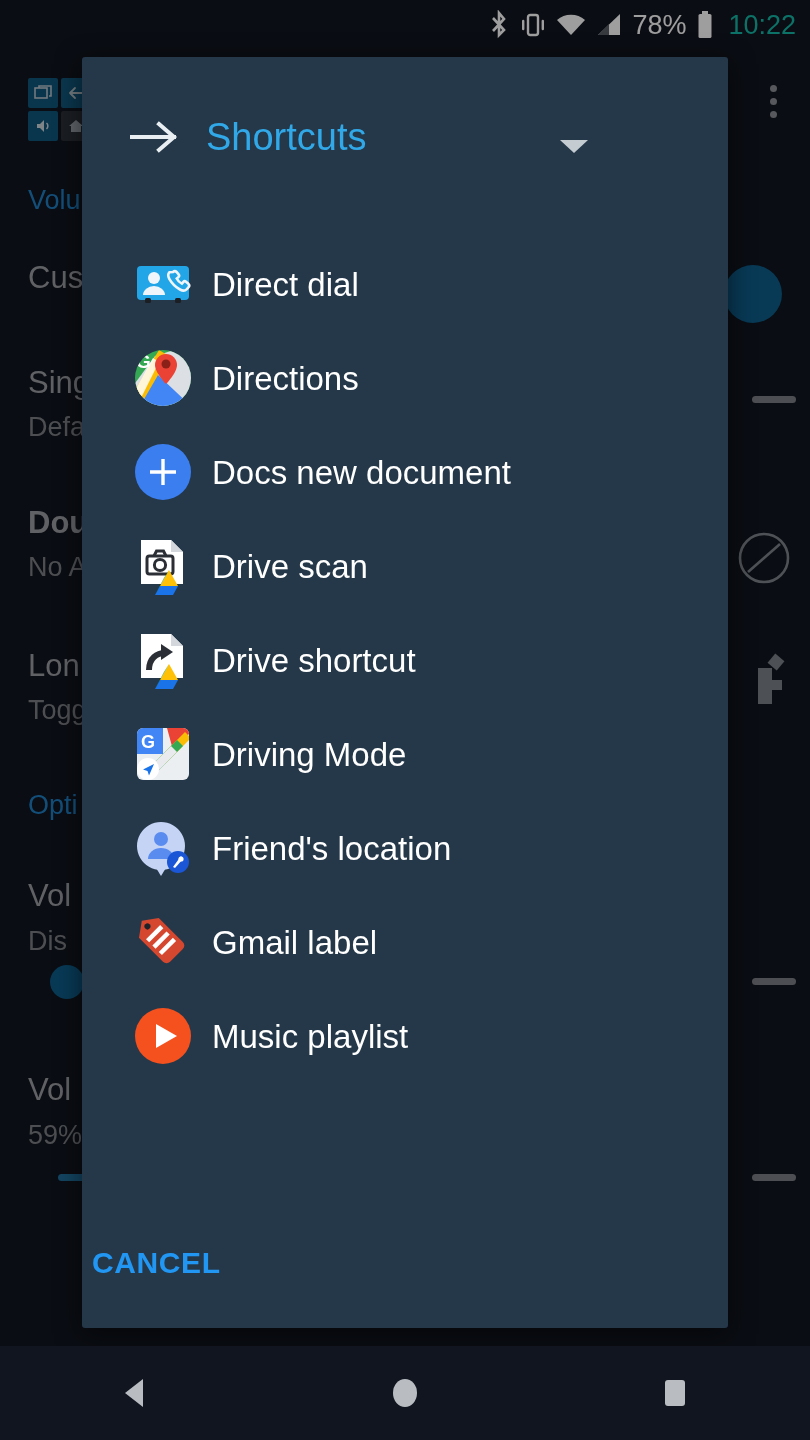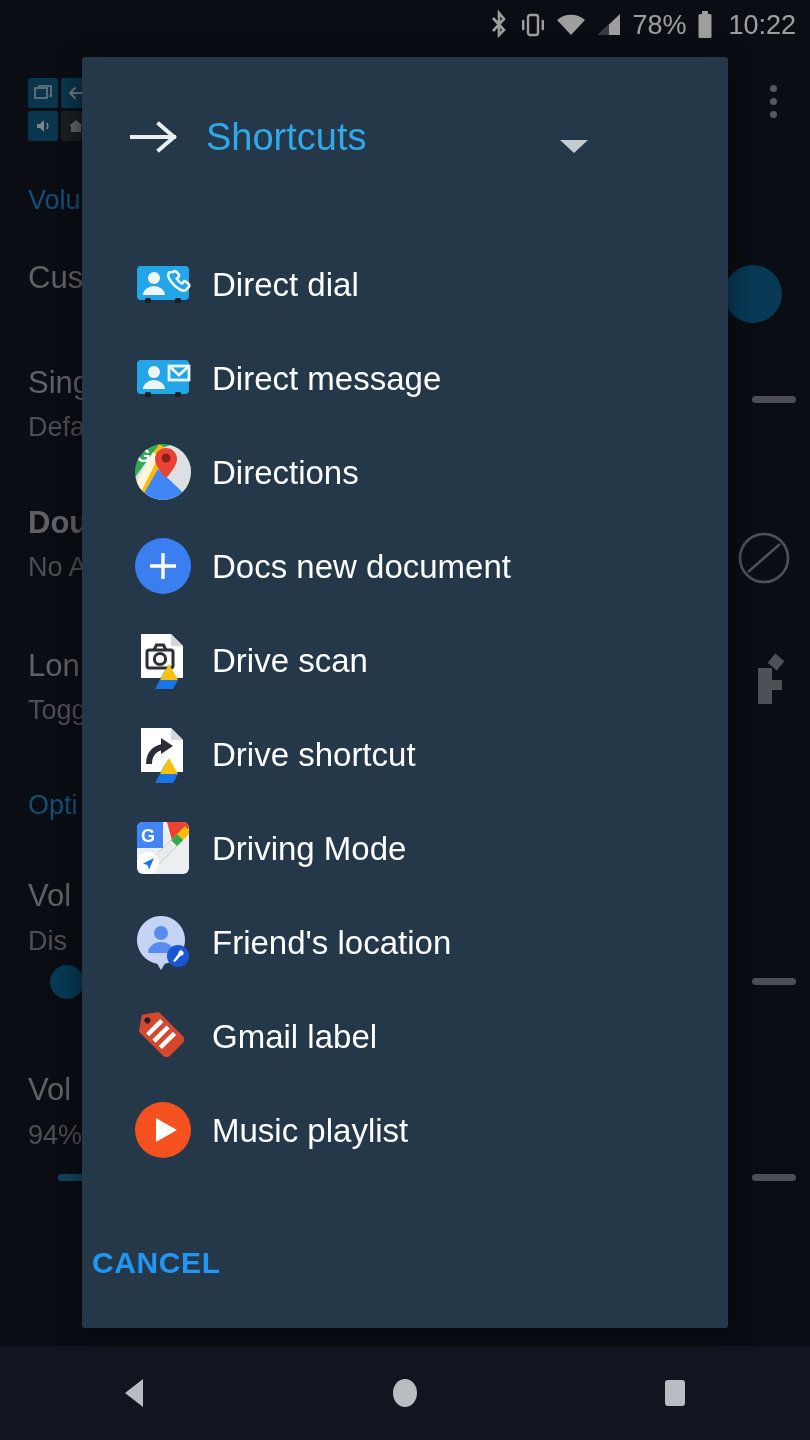--- a/index.html
+++ b/index.html
@@ -12,21 +12,21 @@
   #screen { position: relative; width: 810px; height: 1440px; background: #11151f; }
 
   
   .statusbar {
     position: absolute; top: 0; left: 0; width: 810px; height: 50px;
     background: #11151f; display: flex; align-items: center;
     justify-content: flex-end; padding-right: 14px; gap: 10px;
   }
   .sb-icon { display: flex; align-items: center; justify-content: center; }
   .sb-text { color: #ffffff; font-size: 27px; letter-spacing: 0px; }
-  .sb-time { color: #ffffff; font-size: 27px; margin-left: 4px; }
+  .sb-time { color: #14b8a6; font-size: 27px; margin-left: 4px; }
 
   
   .bg-layer { position: absolute; inset: 50px 0 94px 0; }
   .btn-grid {
     position: absolute; left: 28px; top: 28px;
     display: grid; grid-template-columns: 30px 30px; grid-template-rows: 30px 30px;
     gap: 3px;
   }
   .gbtn { display:flex; align-items:center; justify-content:center; border-radius:2px; }
   .gbtn.blue { background:#11577d; }
@@ -194,21 +194,21 @@
     </div>
 
     <div class="bg-section" style="left:28px; top:740px;">Opti</div>
 
     <div class="bg-title" style="left:28px; top:828px;">Vol</div>
     <div class="bg-sub" style="left:28px; top:876px;">Dis</div>
     <div class="bg-knob" style="left:50px; top:915px;"></div>
     <div class="bg-track" style="right:14px; top:928px; width:44px;"></div>
 
     <div class="bg-title" style="left:28px; top:1022px;">Vol</div>
-    <div class="bg-sub" style="left:28px; top:1070px;">94%</div>
+    <div class="bg-sub" style="left:28px; top:1070px;">59%</div>
     <div class="bg-track" style="left:58px; top:1124px; width:36px; background:#1f6e9c;"></div>
     <div class="bg-track" style="right:14px; top:1124px; width:44px;"></div>
   </div>
 
   <div class="scrim"></div>
 
   <div class="dialog">
 
     <div class="dlg-header">
       <span class="dlg-arrow">
@@ -233,34 +233,20 @@
             <rect x="12" y="44" width="6" height="5" rx="1.6" fill="#1b1f24"></rect>
             <rect x="42" y="44" width="6" height="5" rx="1.6" fill="#1b1f24"></rect>
             <circle cx="21" cy="24" r="6" fill="#eef6fb"></circle>
             <path d="M10 41 a11 9 0 0 1 22 0 Z" fill="#eef6fb"></path>
             <path d="M40 18 a2.6 2.6 0 0 1 3.6 0 l2 2.4 a2 2 0 0 1 -0.3 2.8 l-1.6 1.3 a12 12 0 0 0 5.2 5.2 l1.3-1.6 a2 2 0 0 1 2.8-0.3 l2.4 2 a2.6 2.6 0 0 1 0 3.6 l-1.8 1.9 c-1.6 1.6-4.2 1.5-6.6 0.2 -4.4-2.5-8.2-6.3-10.7-10.7 -1.3-2.4-1.4-5 0.2-6.6 Z" fill="none" stroke="#eef6fb" stroke-width="2.6"></path>
           </svg>
         </span>
         <span class="row-label">Direct dial</span>
       </div>
 
-      <div class="row">
-        <span class="row-icon">
-          <svg width="60" height="60" viewBox="0 0 60 60">
-            <rect x="4" y="12" width="52" height="34" rx="4" fill="#23a6e8"></rect>
-            <rect x="12" y="44" width="6" height="5" rx="1.6" fill="#1b1f24"></rect>
-            <rect x="42" y="44" width="6" height="5" rx="1.6" fill="#1b1f24"></rect>
-            <circle cx="21" cy="24" r="6" fill="#eef6fb"></circle>
-            <path d="M10 41 a11 9 0 0 1 22 0 Z" fill="#eef6fb"></path>
-            <rect x="36" y="18" width="20" height="14" fill="none" stroke="#eef6fb" stroke-width="2.8"></rect>
-            <path d="M36 18 L46 27 L56 18" fill="none" stroke="#eef6fb" stroke-width="2.8"></path>
-          </svg>
-        </span>
-        <span class="row-label">Direct message</span>
-      </div>
 
       <div class="row">
         <span class="row-icon">
           <svg width="60" height="60" viewBox="0 0 60 60">
             <defs>
                 <clipPath id="mapsclip">
                   <circle cx="30" cy="30" r="28"></circle>
                 </clipPath>
               </defs>
             <g clip-path="url(#mapsclip)">

